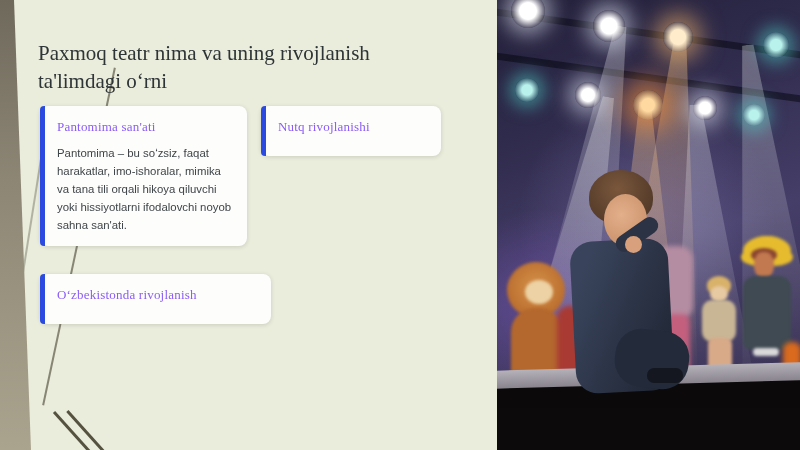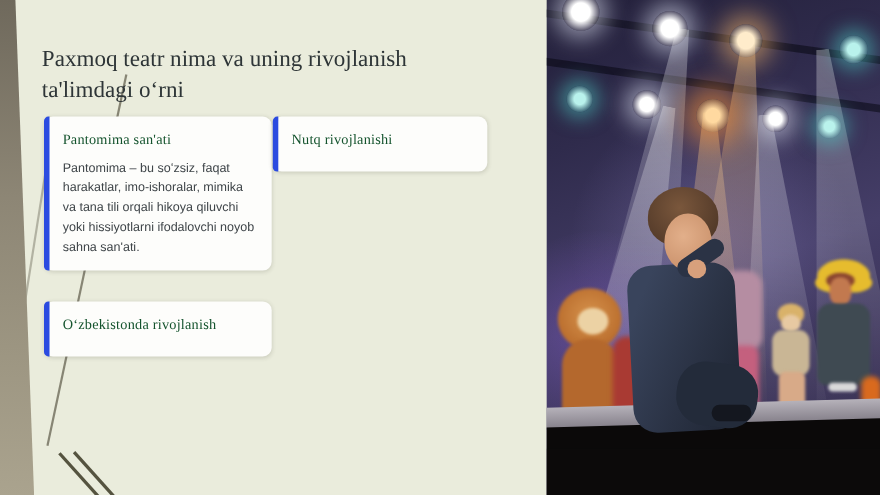--- a/index.html
+++ b/index.html
@@ -17,25 +17,25 @@
   
   .slide-title{position:absolute;left:38px;top:40px;width:420px;z-index:2;
     font-family:"Liberation Serif",serif;font-size:21px;line-height:1.32;
     color:#2e3537;font-weight:normal;}
   
   .card{position:absolute;z-index:2;background:#fdfdfb;border-radius:8px;
     box-shadow:0 1px 4px rgba(60,60,50,.18);padding:11px 13px 12px 17px;box-sizing:border-box;}
   .card::before{content:"";position:absolute;left:0;top:0;bottom:0;width:5px;
     background:#2b4be0;border-radius:4px 0 0 4px;}
   .card h3{margin:2px 0 9px 0;font-family:"Liberation Serif",serif;font-weight:normal;
-    font-size:13px;color:#14532d;letter-spacing:.2px;}
+    font-size:13px;color:#8b5cf6;letter-spacing:.2px;}
   .card p{margin:0;font-size:11.4px;line-height:1.58;color:#3f4549;}
   .card.c1{left:40px;top:106px;width:207px;}
-  .card.c2{left:248px;top:106px;width:195px;}
-  .card.c3{left:40px;top:274px;width:207px;}
+  .card.c2{left:261px;top:106px;width:180px;}
+  .card.c3{left:40px;top:274px;width:231px;}
   
   .photo{position:absolute;left:497px;top:0;width:303px;height:450px;overflow:hidden;z-index:2;
     background:linear-gradient(160deg,#23203a 0%,#2f2b4c 25%,#453e68 55%,#3a3258 78%,#2c2845 100%);}
   .photo *{position:absolute;}
   .truss{width:120%;left:-10%;height:7px;background:rgba(8,8,18,.55);transform:rotate(8deg);}
   .haze{width:260px;height:260px;left:20px;top:90px;border-radius:50%;
     background:radial-gradient(circle,rgba(130,118,180,.45),rgba(130,118,180,0) 70%);}
   .wallglow{width:190px;height:190px;left:-50px;top:210px;border-radius:50%;
     background:radial-gradient(circle,rgba(120,85,185,.55),rgba(120,85,185,0) 72%);}
   .beam{width:80px;height:330px;clip-path:polygon(43% 0,57% 0,100% 100%,0 100%);

